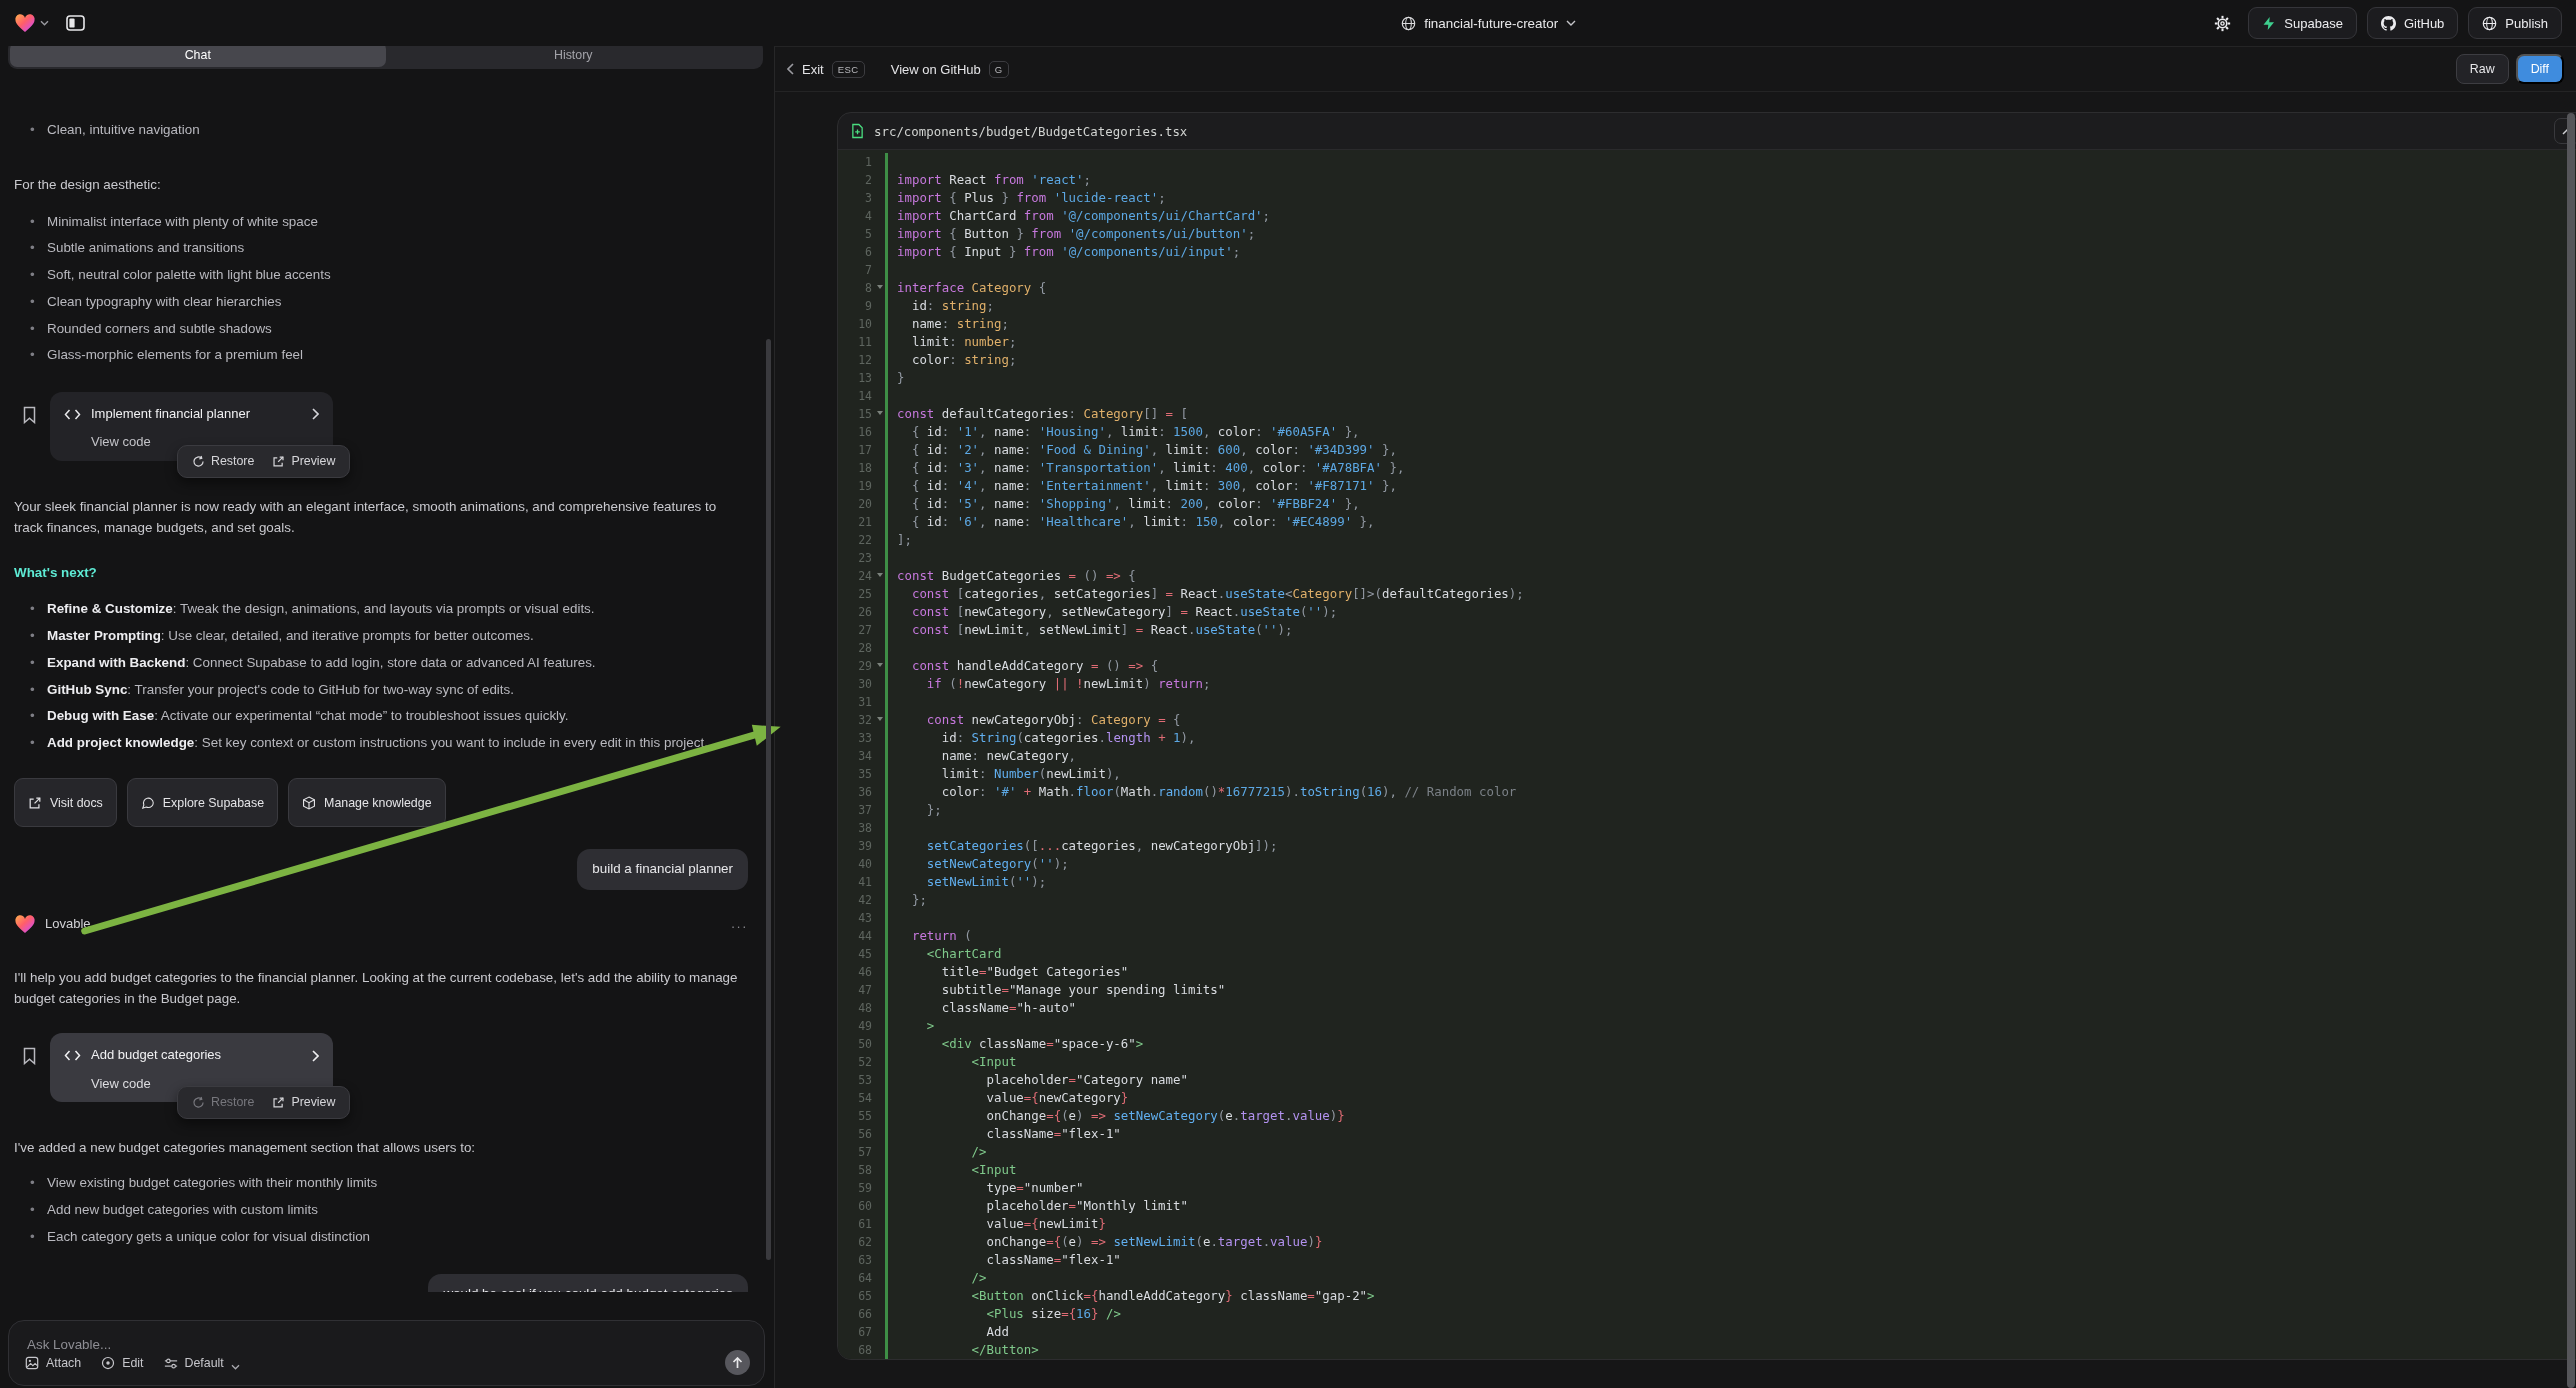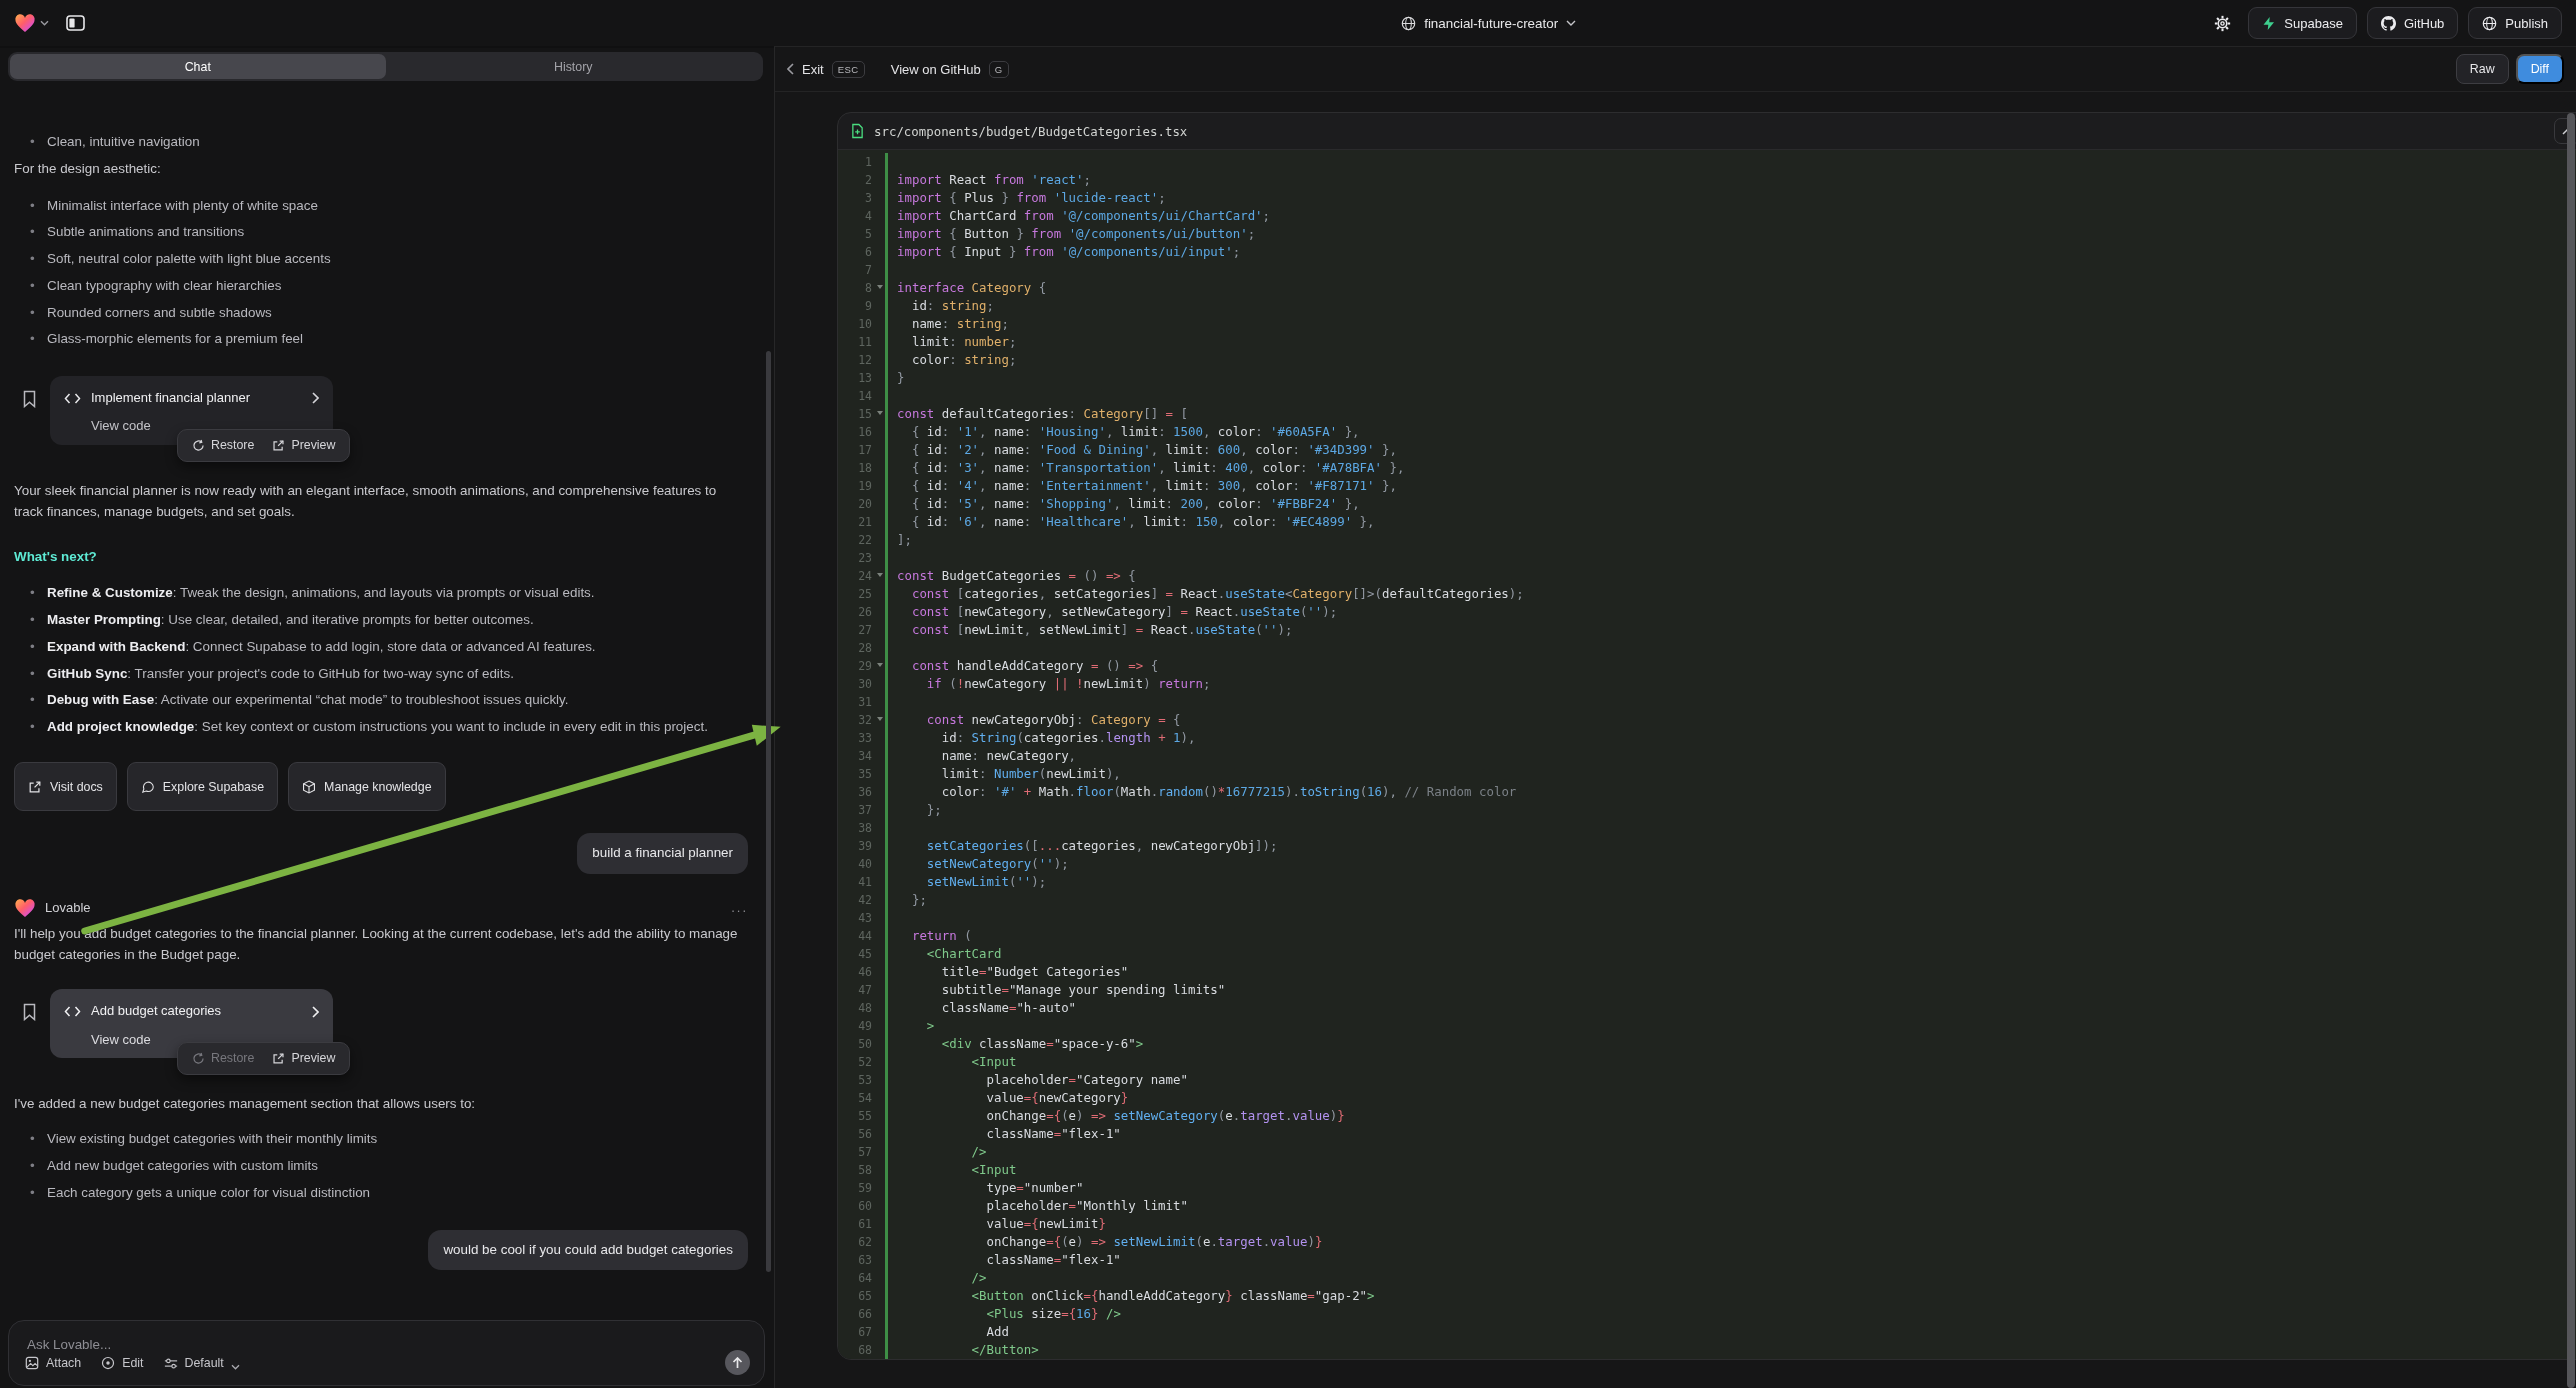--- a/index.html
+++ b/index.html
@@ -10,27 +10,27 @@
   
   .topbar { position:absolute; left:0; top:0; width:2576px; height:46px; background:#141415; display:flex; align-items:center; padding:0 14px; z-index:10; }
   .tb-left { display:flex; align-items:center; gap:10px; width:757px; }
   .tb-center { flex:1; display:flex; align-items:center; justify-content:center; gap:8px; color:#e8e8ea; font-size:13.4px; }
   .tb-right { display:flex; align-items:center; gap:10px;justify-content:space-between; }
   .icon-btn { width:32px; height:32px; display:flex; align-items:center; justify-content:center; border-radius:8px; cursor:pointer; }
   .pill-btn { display:flex; align-items:center; gap:8px; height:32px; padding:0 13px; border:1px solid #35353a; border-radius:9px; background:#1c1c1f; color:#ececef; font-size:13px; cursor:pointer; }
   .heart-sm { width:22px; height:20px; }
 
   
-  .chat-panel { position:absolute; left:0; top:48px; width:774px; bottom:0; background:#141415; }
+  .chat-panel { position:absolute; left:0; top:36px; width:774px; bottom:0; background:#141415; }
   .tabs { position:absolute; left:8px; right:11px; top:4px; height:29px; background:#29292d; border-radius:9px; display:flex; padding:2px; }
   .tab { flex:1; display:flex; align-items:center; justify-content:center; font-size:12.4px; color:#a3a3a9; border-radius:7px; cursor:pointer; }
   .tab.active { background:#47474d; color:#ffffff; }
 
   .chat-scroll { position:absolute; left:0; right:8px; top:38px; bottom:96px; overflow:hidden; padding:46px 18px 0 14px; font-size:13.4px; line-height:1.55; color:#c6c6cb; }
-  .chat-scroll p { margin-top:6px; color:#c9c9ce; }
+  .chat-scroll p { margin-top:34px; color:#c9c9ce; }
   ul.blist { list-style:none; margin-top:16px; padding-left:33px; }
   ul.blist li { position:relative; margin-bottom:6px; color:#b9b9bf; }
   ul.blist li::before { content:"•"; position:absolute; left:-17px; color:#7e7e85; }
   ul.blist li b { color:#ededf0; font-weight:bold; }
   .heading { margin-top:24px; font-weight:bold; color:#5eead4; }
 
   .card-row { display:flex; gap:13px; margin:26px 0 36px 8px; align-items:flex-start; }
   .bookmark { margin-top:14px; color:#b9b9bf; }
   .version-card { position:relative; width:283px; height:69px; background:#232327; border-radius:12px; padding:12px 14px; cursor:pointer; }
   .version-card.selected { background:#3a3a40; }

